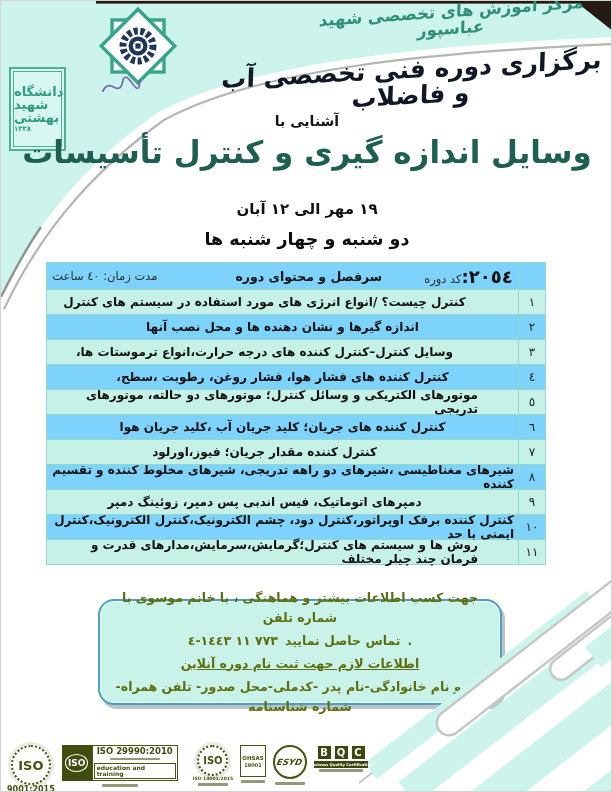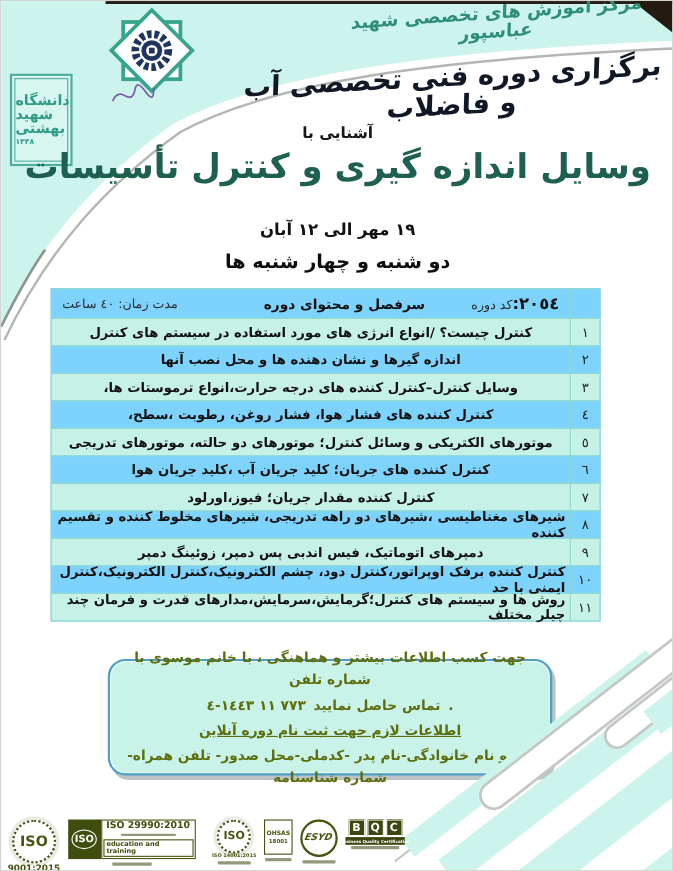--- a/index.html
+++ b/index.html
@@ -55,25 +55,25 @@
   }
   .trow{display:flex;flex-direction:row;align-items:stretch;height:24px;
     border-top:1px solid #8fd8cb;}
   .trow.first{border-top:none;height:26px;}
   .tcell-main{flex:1;display:flex;align-items:center;justify-content:center;
     direction:rtl;font-weight:700;font-size:12px;color:#101010;padding:0 4px;}
   .tcell-num{width:26px;border-right:none;border-left:1px solid #8fd8cb;
     display:flex;align-items:center;justify-content:center;font-size:12px;color:#222;}
   .trow .tcell-num{order:2;}
   .trow .tcell-main{order:1;}
-  .alt{background:#c6f1e7;}
+  .alt{background:#c6f1e7;gap:36px;}
   .thead-flex{flex:1;display:flex;direction:ltr;align-items:center;justify-content:center;
     gap:42px;font-size:11.5px;color:#2b2b2b;}
   .thead-flex .syl{font-weight:900;font-size:12.5px;color:#111;margin-left:36px;}
-  .thead-flex .code b{font-weight:900;font-size:15px;color:#111;}
+  .thead-flex .code b{font-weight:900;font-size:18px;color:#111;}
 
   
   .fbox{
     left:97px;top:598px;width:404px;height:106px;background:#c9f2e9;
     border:2px solid #4e9ec6;border-radius:16px;box-sizing:border-box;
     box-shadow:3px 4px 0 rgba(130,145,150,0.55), inset 0 0 0 1px #e8fbf6;
     display:flex;flex-direction:column;justify-content:center;gap:3px;
     padding:4px 8px;
   }
   .fline{text-align:center;color:#5e6e0e;font-weight:900;font-size:12.5px;

